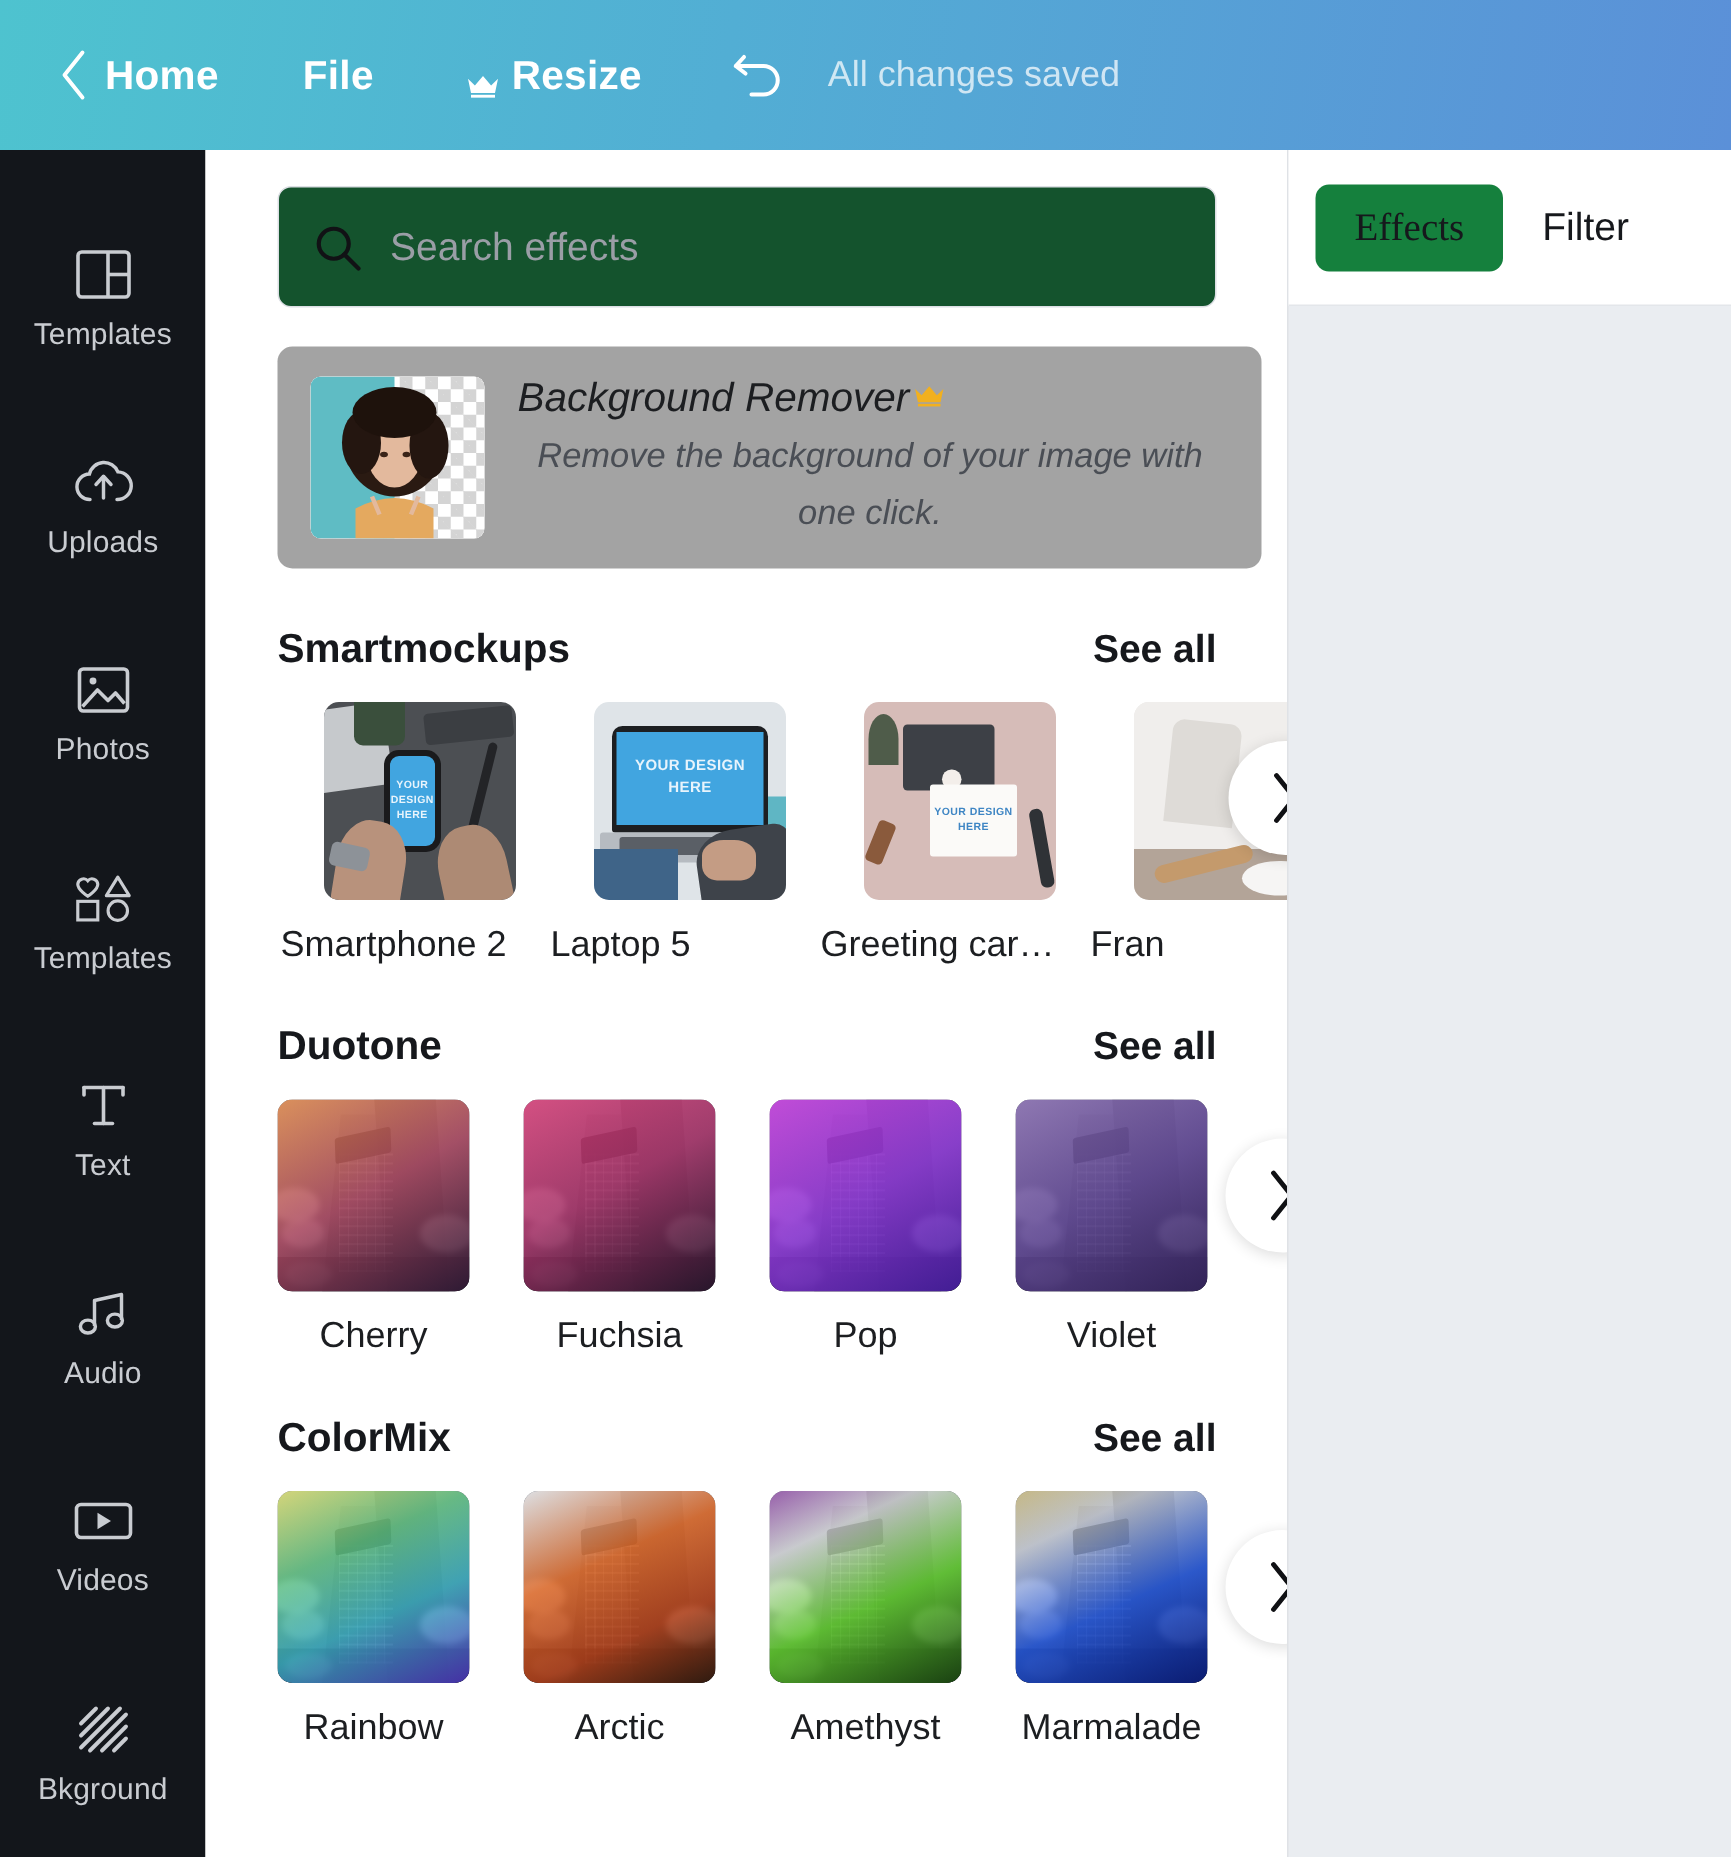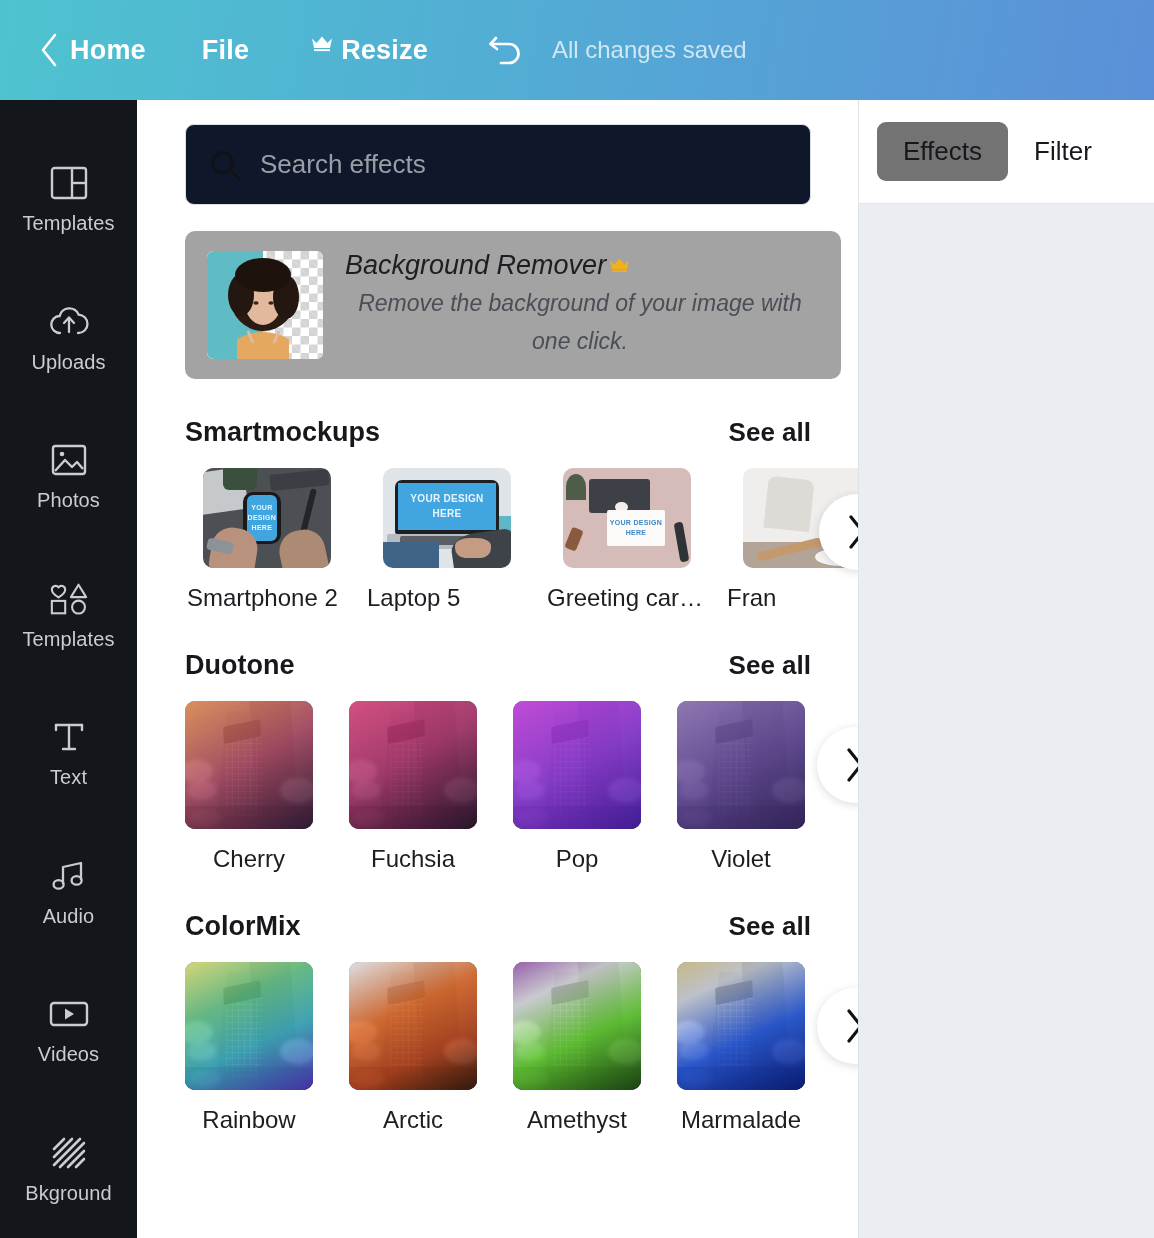--- a/index.html
+++ b/index.html
@@ -24,21 +24,21 @@
     display: flex; align-items: center; justify-content: center;
     cursor: pointer;
   }
   .tb-item {
     color: #ffffff;
     font-size: 27px;
     font-weight: 600;
     letter-spacing: .2px;
     cursor: pointer;
     white-space: nowrap;
-    display: flex; align-items: flex-start;
+    display: flex; align-items: flex-end;
   }
   .tb-home { margin-left: 6px; }
   .tb-file { margin-left: 56px; }
   .tb-resize { margin-left: 62px; }
   .tb-crown {
     font-size: 21px; margin-right: 8px; line-height: 1;
     display: inline-flex; align-items: center;
   }
   .tb-undo { margin-left: 56px; width: 46px; height: 40px;
     display: flex; align-items: center; justify-content: center; cursor: pointer; }
@@ -78,21 +78,21 @@
   }
   .panel-inner { padding: 24px 30px 0 48px; position: relative; }
 
   .search-box {
     margin-left: 0;
     width: 626px; height: 81px;
     border: 1px solid #dcdfe4;
     border-radius: 9px;
     display: flex; align-items: center;
     padding: 0 22px;
-    background: #0f172a;
+    background: #14532d;
     cursor: text;
   }
   .search-icon { width: 34px; height: 34px; flex: none; margin-right: 18px; }
   .search-ph { font-size: 26px; color: #9a9ea6; }
 
   
   .bgr-card {
     margin-top: 26px;
     width: 656px; height: 148px;
     background: #a3a3a3;
@@ -132,21 +132,21 @@
   .tiles { display: flex; margin-top: 20px; position: relative; }
   .tile { cursor: pointer; flex: none; }
   .tile-img { border-radius: 10px; overflow: hidden; position: relative; }
   .tile-label {
     margin-top: 16px; font-size: 24px; color: #1c1e21;
     white-space: nowrap; overflow: hidden;
   }
 
   
   .mk .tile { width: 180px; }
-  .mk .tile-img { width: 128px; height: 100px; margin: 0 auto 0 18px; }
+  .mk .tile-img { width: 128px; height: 132px; margin: 0 auto 0 31px; }
   .mk .tile-label { text-align: left; padding-left: 2px; }
 
   
   .dt .tile { width: 164px; }
   .dt .tile-img { width: 128px; height: 128px; }
   .dt .tile-label { text-align: center; width: 128px; }
 
   .arrow-btn {
     position: absolute;
     width: 76px; height: 76px;
@@ -231,21 +231,21 @@
   .right-tabs {
     height: 104px; background: #ffffff;
     display: flex; align-items: center;
     padding-left: 18px;
     border-bottom: 1px solid #e3e6ea;
   }
   .rtab {
     font-size: 26px; color: #16181c; font-weight: 400;
     padding: 14px 26px; border-radius: 9px; cursor: pointer;
   }
-  .rtab.active { background: #737373; }
+  .rtab.active { background: #15803d; font-family: Liberation Serif, serif; }
 </style>
 </head>
 <body>
 
 <div id="app">
 
   <div class="topbar">
     <div class="tb-back">
       <svg width="20" height="34" viewBox="0 0 20 34" fill="none">
         <path d="M16 2 L4 17 L16 32" stroke="#ffffff" stroke-width="2.6" stroke-linecap="round" stroke-linejoin="round"></path>

